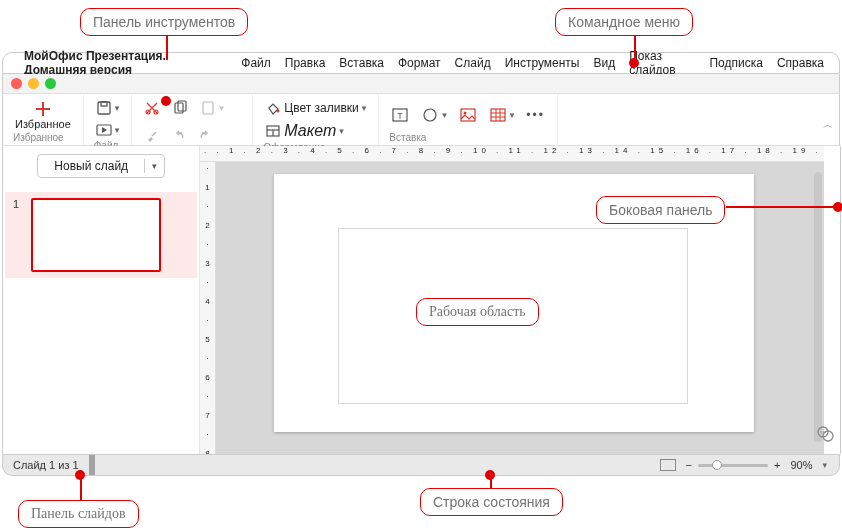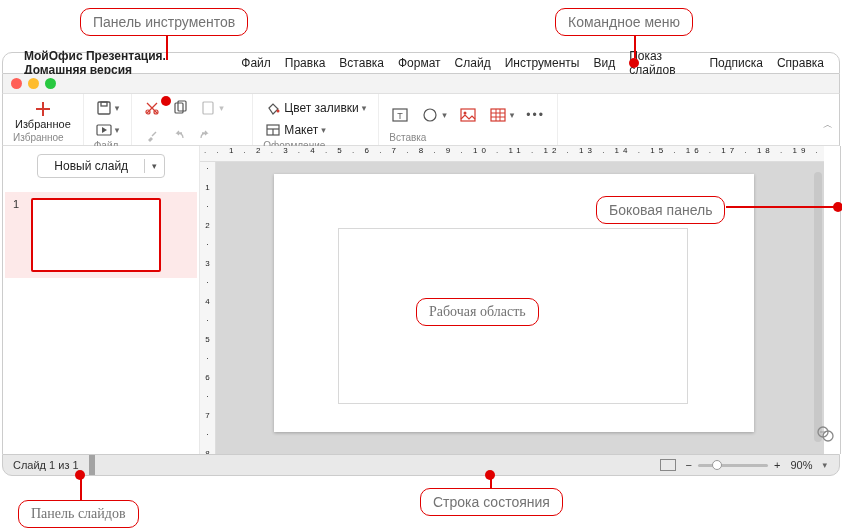--- a/index.html
+++ b/index.html
@@ -267,21 +267,21 @@
           </svg>
         <span style="font-size:12px;">Цвет заливки</span>
         <span class="chev">▾</span>
       </div>
       <div class="tb-btn">
         <svg width="16" height="16">
             <rect x="2" y="3" width="12" height="10" fill="none" stroke="#555" stroke-width="1.2"></rect>
             <line x1="2" y1="7" x2="14" y2="7" stroke="#555" stroke-width="1.2"></line>
             <line x1="8" y1="7" x2="8" y2="13" stroke="#555" stroke-width="1.2"></line>
           </svg>
-        <span style="font-size:12px;">Макет</span>
+        <span style="font-size:16px;font-style:italic;">Макет</span>
         <span class="chev">▾</span>
       </div>
     </div>
     <span class="tb-label">Оформление</span>
   </div>
 
   <div class="tb-group">
     <div class="tb-icons">
       <div class="tb-btn">
         <svg width="18" height="18">

